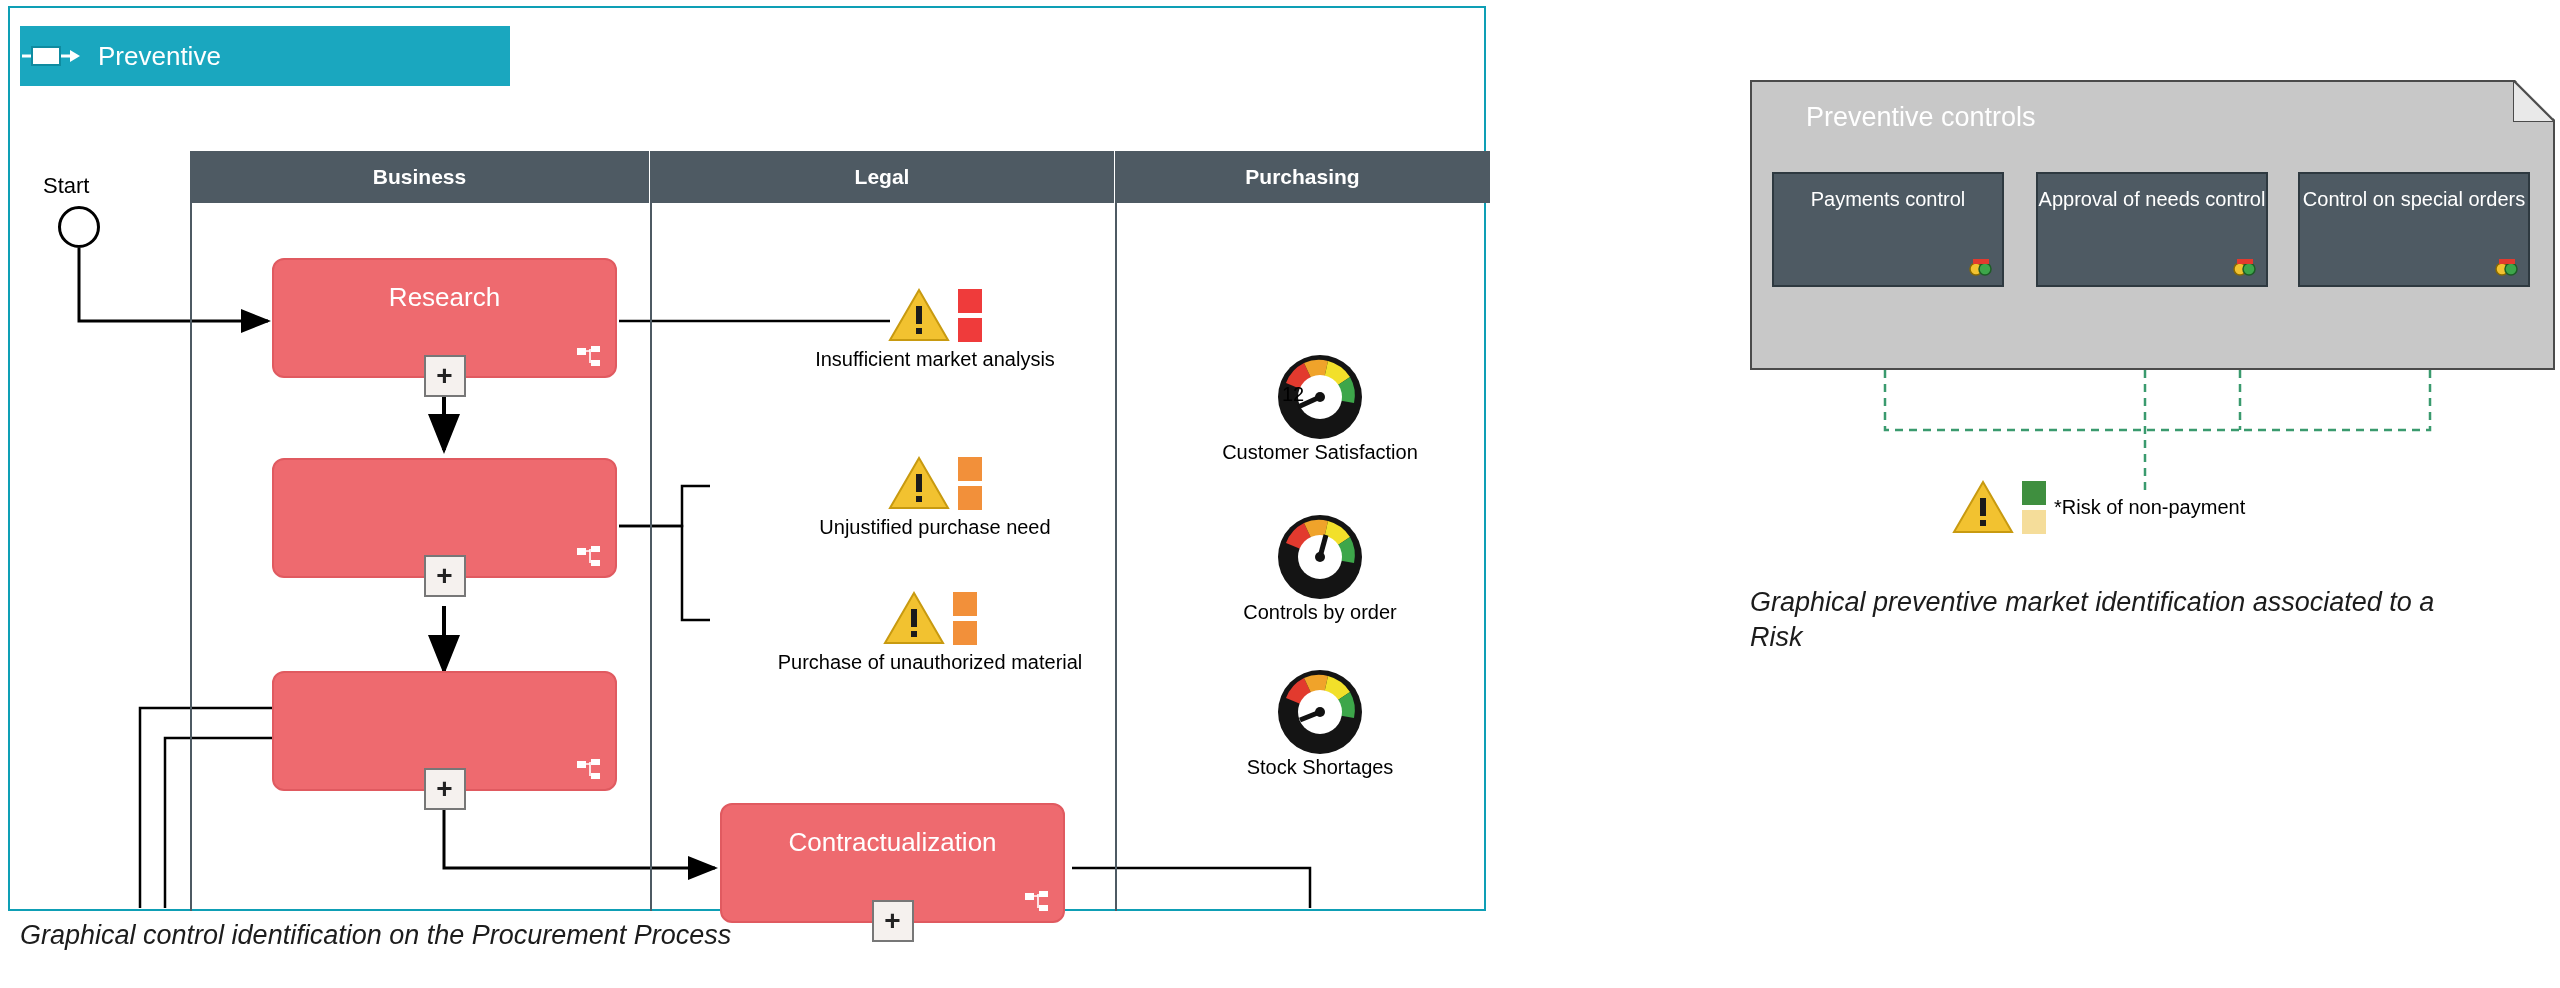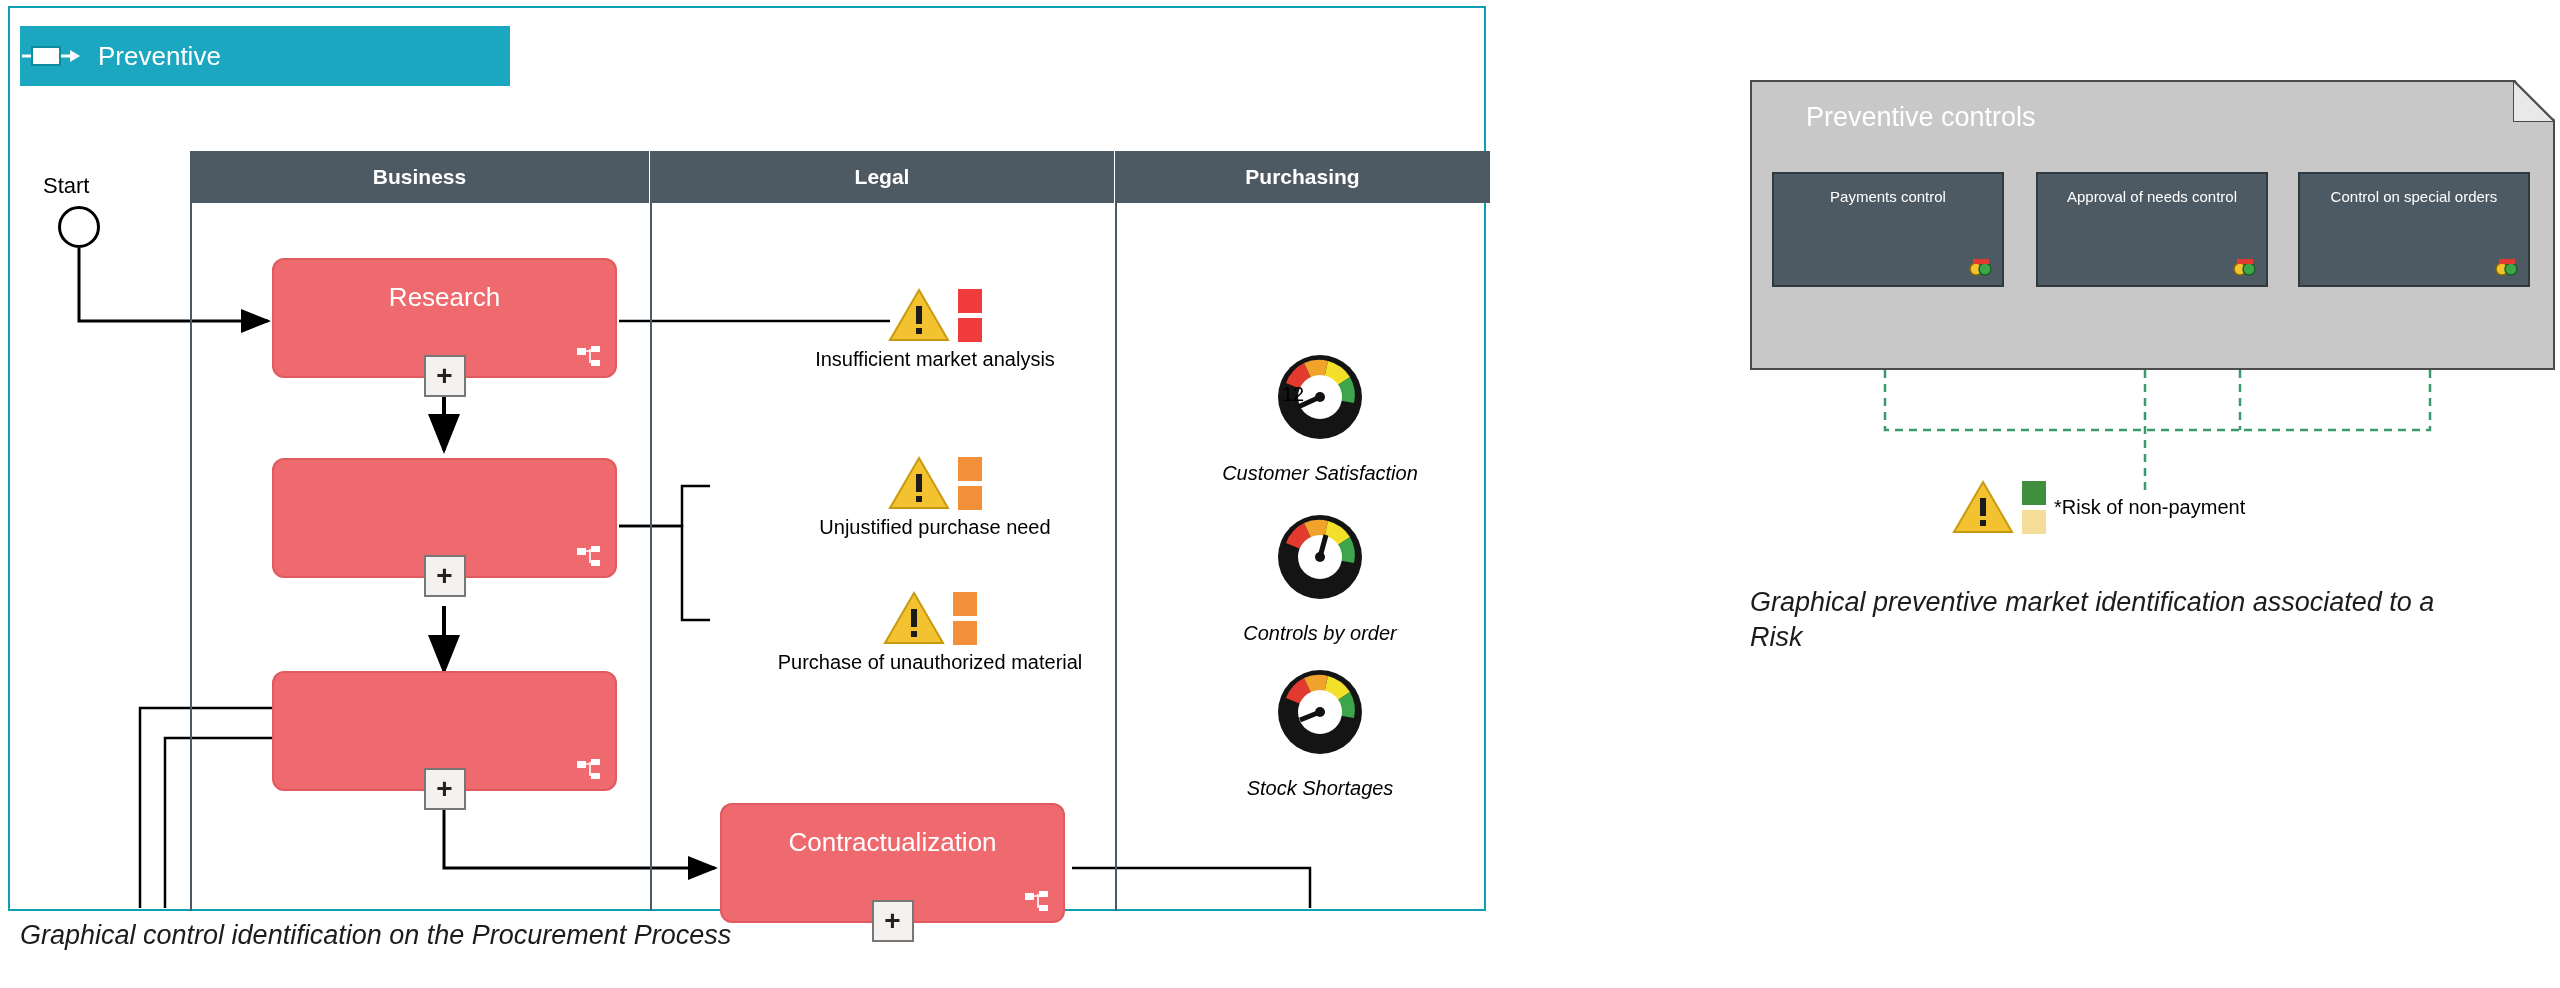--- a/index.html
+++ b/index.html
@@ -198,23 +198,22 @@
     margin: 0 auto;
   }
   .kpi .kpi-value {
     position: absolute;
     left: 92px;
     top: 30px;
     font-size: 20px;
     white-space: nowrap;
   }
   .kpi .kpi-label {
-    margin-top: 21px;
+    margin-top: 0;
     white-space: nowrap;
-    font-style: italic;
   }
 
   
   #process-lines {
     position: absolute;
     left: 0; top: 0;
     width: 1490px; height: 912px;
     pointer-events: none;
   }
 
@@ -267,21 +266,21 @@
   }
   .control-box {
     position: absolute;
     top: 92px;
     width: 232px;
     height: 115px;
     background: #4e5a63;
     border: 2px solid #2e3940;
     box-sizing: border-box;
     color: #ffffff;
-    font-size: 15px;
+    font-size: 20px;
     text-align: center;
     padding-top: 14px;
   }
   .control-box .ctl-icon {
     position: absolute;
     right: 8px;
     bottom: 6px;
     width: 26px;
     height: 22px;
   }

